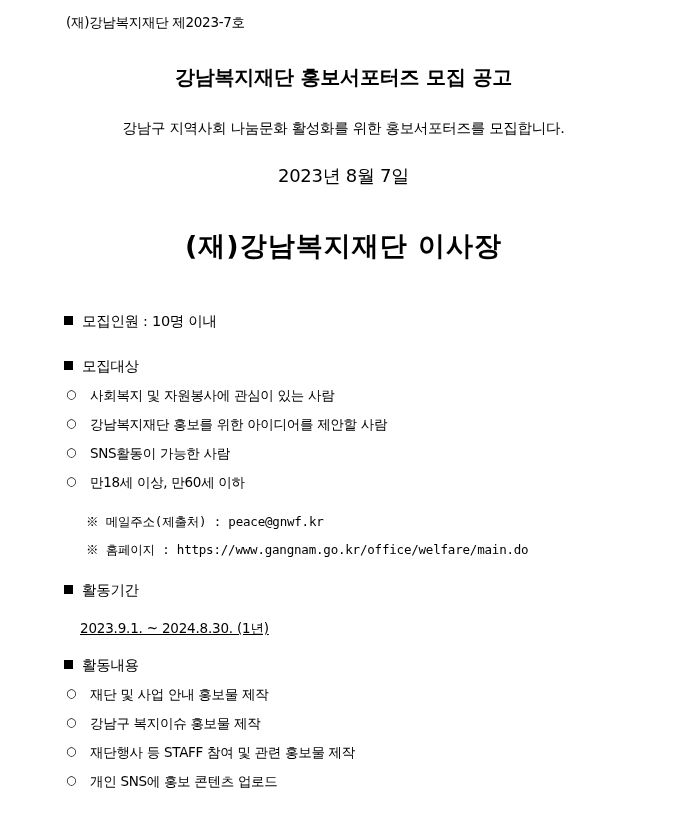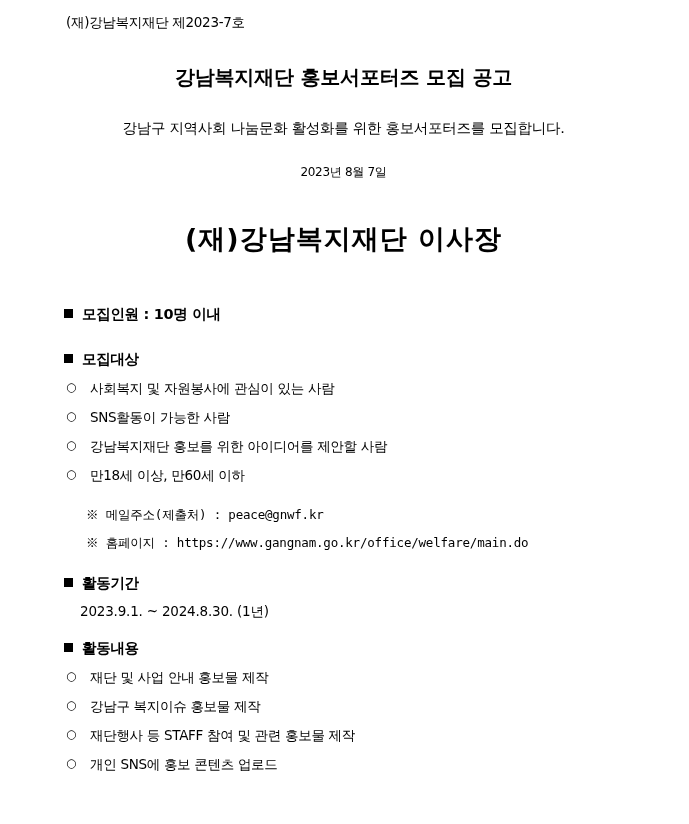--- a/index.html
+++ b/index.html
@@ -35,41 +35,41 @@
     margin-top: 32px;
   }
   .subtitle {
     text-align: center;
     font-size: 14.5px;
     margin-top: 28px;
     letter-spacing: -0.3px;
   }
   .date {
     text-align: center;
-    font-size: 12px;
+    font-size: 18px;
     margin-top: 26px;
     letter-spacing: -0.3px;
   }
   .issuer {
     text-align: center;
     font-size: 27px;
     font-weight: bold;
     margin-top: 40px;
     letter-spacing: 1px;
   }
   .body-block {
     margin-top: 48px;
     padding-left: 36px;
   }
   .sec {
     margin-top: 0;
   }
   .sec-head {
     font-size: 14.5px;
-    font-weight: bold;
+    font-weight: normal;
     letter-spacing: -0.3px;
     margin-bottom: 6px;
     display: flex;
     align-items: baseline;
   }
   .sq {
     display: inline-block;
     width: 9px;
     height: 9px;
     background: #000;
@@ -115,22 +115,23 @@
   }
   .mono {
     font-family: "DejaVu Sans Mono", "Liberation Mono", monospace;
     font-size: 12.5px;
     letter-spacing: -0.2px;
   }
   .period-line {
     font-size: 13.5px;
     letter-spacing: -0.2px;
     padding-left: 16px;
-    margin-top: 10px;
+    margin-top: 20px;
     font-family: "DejaVu Sans", sans-serif;
+    text-decoration: underline;
   }
 </style>
 </head>
 <body>
 
 <div class="page">
 
   <div class="doc-number">(재)강남복지재단 제2023-7호</div>
 
   <div class="title">강남복지재단 홍보서포터즈 모집 공고</div>
@@ -150,22 +151,22 @@
       </div>
     </div>
 
     <div class="sec sec-gap-lg">
       <div class="sec-head">
         <span class="sq"></span>
         <span>모집대상</span>
       </div>
       <ul class="bullets">
         <li>사회복지 및 자원봉사에 관심이 있는 사람</li>
+        <li>강남복지재단 홍보를 위한 아이디어를 제안할 사람</li>
         <li>SNS활동이 가능한 사람</li>
-        <li>강남복지재단 홍보를 위한 아이디어를 제안할 사람</li>
         <li>만18세 이상, 만60세 이하</li>
       </ul>
     </div>
 
     <div class="sec sec-gap-md">
       <div class="note-line mono">※ 메일주소(제출처) : peace@gnwf.kr</div>
       <div class="note-line mono">※ 홈페이지 : https://www.gangnam.go.kr/office/welfare/main.do</div>
     </div>
 
     <div class="sec sec-gap-md">

